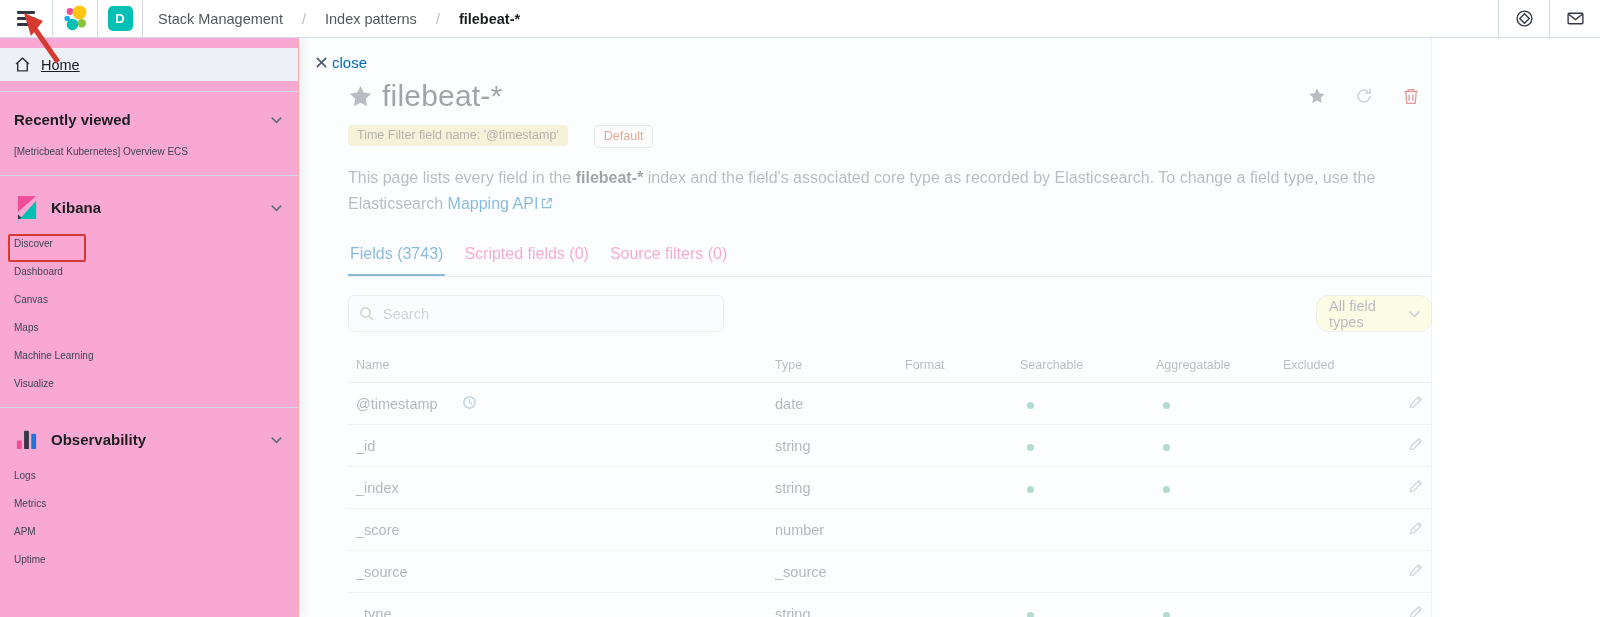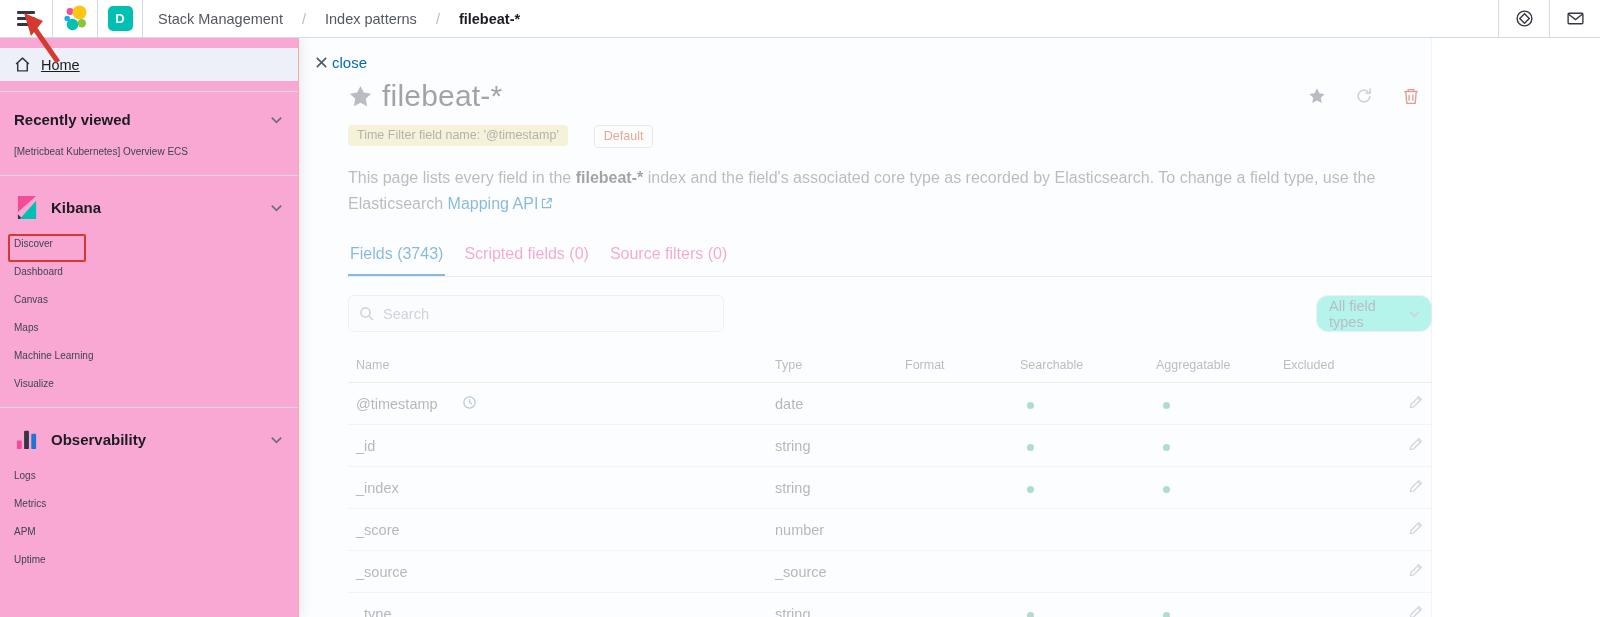--- a/index.html
+++ b/index.html
@@ -69,21 +69,21 @@
   .tabs { margin-top:27px; display:flex; gap:17px; border-bottom:1px solid #d3dae6; }
   .tab { font-size:16px; color:#ec4899; padding:0 2px 11px; cursor:pointer; border-bottom:2px solid transparent; }
   .tab.active { color:#006bb4; border-bottom-color:#006bb4; }
 
   .controls { margin-top:18px; display:flex; align-items:center; justify-content:space-between; }
   .searchbox { position:relative; width:376px; }
   .searchbox input { width:100%; height:37px; border:1px solid #d9dfea; border-radius:6px;
     background:#fbfcfd; padding:0 10px 0 34px; font-size:14.5px; color:#343741; font-family:inherit; }
   .searchbox input::placeholder { color:#98a2b3; }
   .search-ico { position:absolute; left:10px; top:10px; }
-  .type-filter { width:116px; height:37px; border:1px solid #d9dfea; border-radius:12px; background:#5eead4;
+  .type-filter { width:116px; height:37px; border:1px solid #d9dfea; border-radius:12px; background:#fef9c3;
     display:flex; align-items:center; padding:0 9px 0 12px; font-size:14.5px; color:#69707d; cursor:pointer; }
   .type-filter .chev { margin-left:auto; }
 
   table.fields { margin-top:20px; width:1084px; border-collapse:collapse; table-layout:fixed; }
   col.c1{width:419px;} col.c2{width:130px;} col.c3{width:115px;} col.c4{width:136px;}
   col.c5{width:127px;} col.c6{width:109px;} col.c7{width:48px;}
   thead th { text-align:left; font-weight:400; font-size:12.5px; color:#69707d;
     padding:6px 8px 10px; border-bottom:1px solid #d3dae6; }
   tbody td { font-size:14.5px; color:#5d6471; padding:11px 8px; border-bottom:1px solid #e6eaf1; }
   .fname-wrap { display:flex; align-items:center; gap:24px; }

